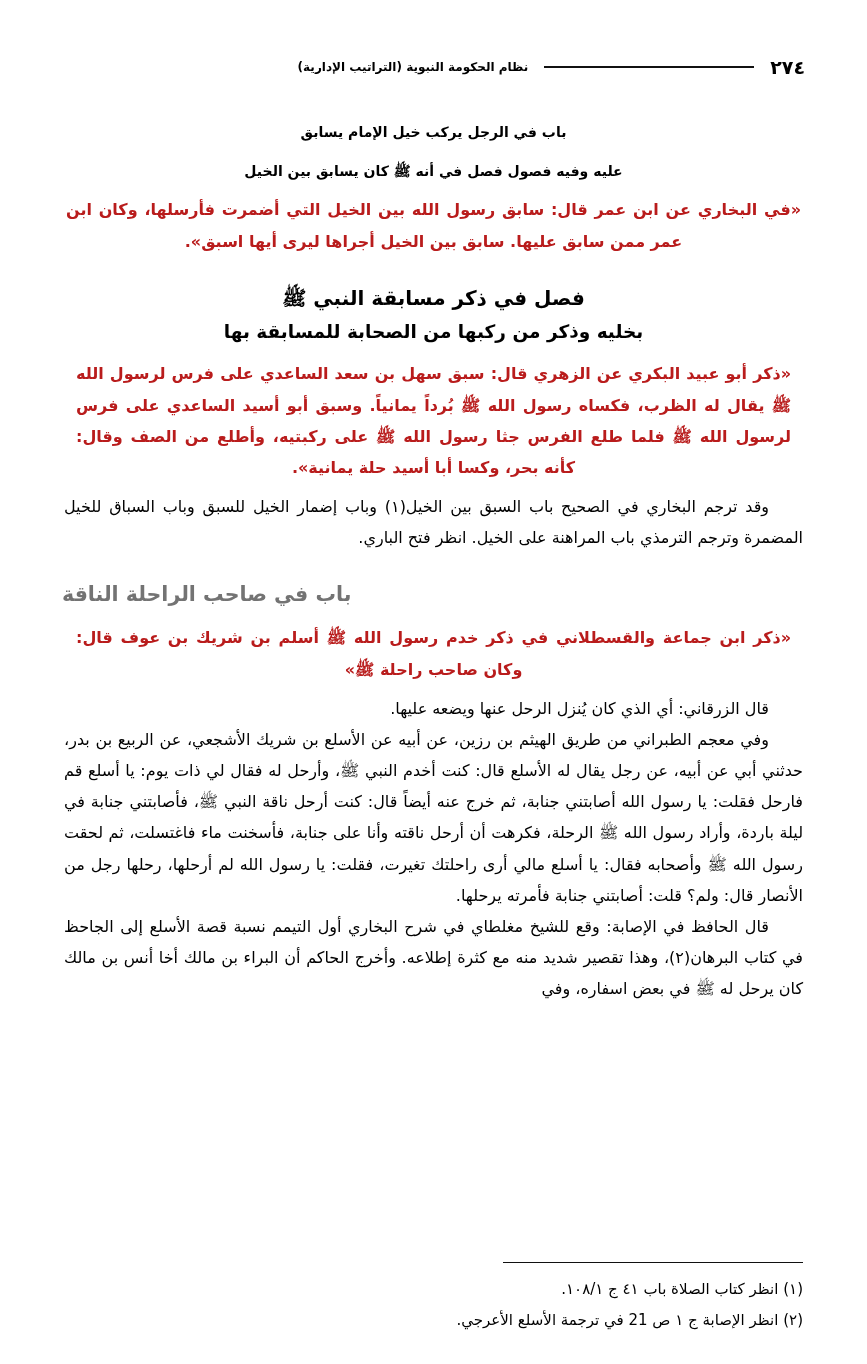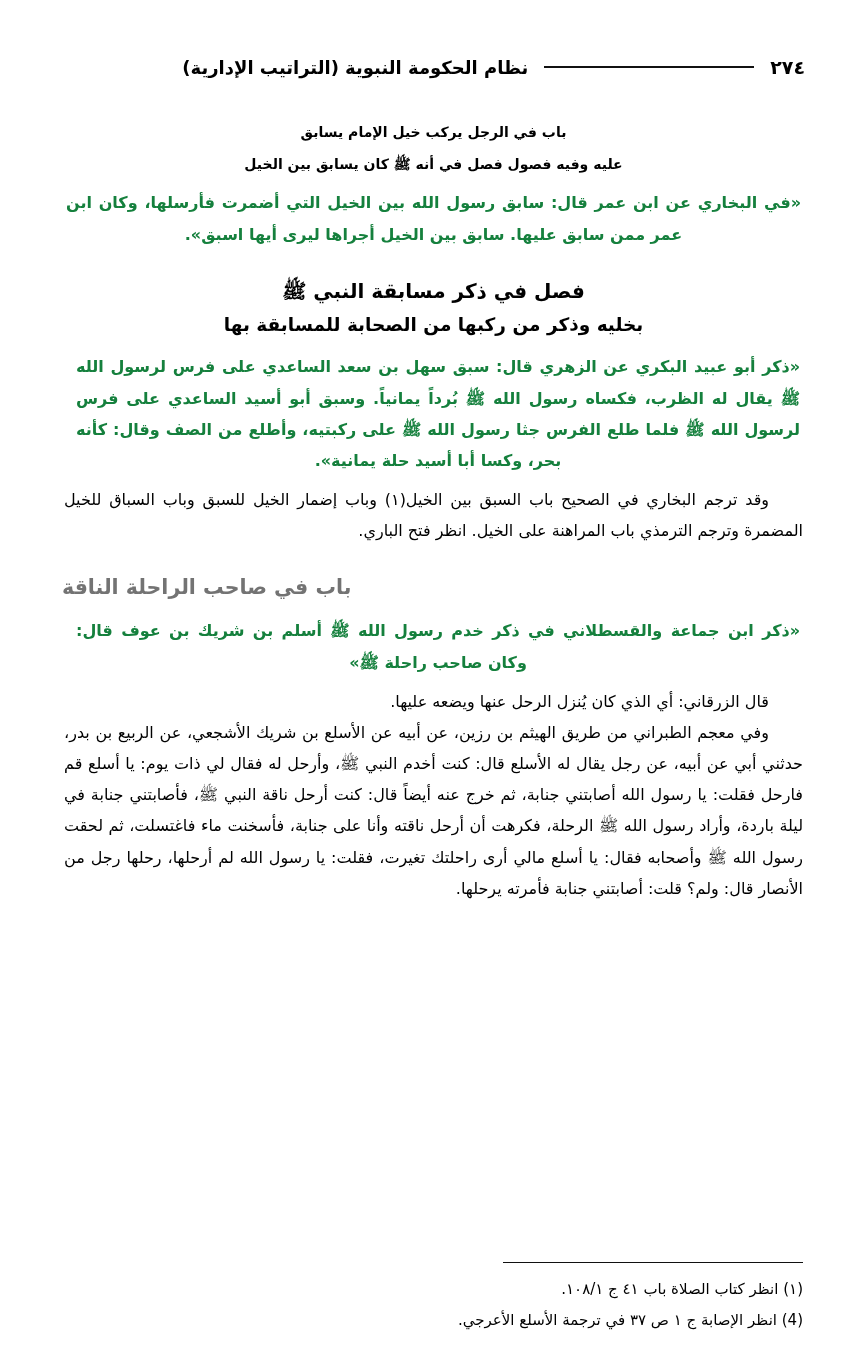--- a/index.html
+++ b/index.html
@@ -40,38 +40,38 @@
     color: #000;
     text-align: center;
   }
   .header-rule {
     flex: 0 0 210px;
     height: 2px;
     background: #111;
     margin: 0 6px;
   }
   .header-title {
-    font-size: 18px;
+    font-size: 12px;
     font-weight: bold;
     white-space: nowrap;
     color: #000;
   }
   .header-spacer { flex: 1 1 auto; }
 
   
   h2.chapter {
     font-size: 14px;
     font-weight: bold;
     text-align: center;
     margin: 0 0 4px 0;
     line-height: 1.55;
     color: #000;
   }
   h2.chapter.second-line {
-    margin-top: 10px;
+    margin-top: 17px;
   }
   h3.section {
     font-size: 20px;
     font-weight: bold;
     text-align: center;
     margin: 26px 0 2px 0;
     line-height: 1.55;
     color: #000;
   }
   h3.section.sub {
@@ -89,25 +89,25 @@
   }
 
   
   p.quote {
     font-size: 16px;
     font-weight: bold;
     text-align: justify;
     text-align-last: center;
     line-height: 1.95;
     margin: 12px 4px 8px 4px;
-    color: #15803d;
+    color: #b91c1c;
   }
   p.quote.narrow {
     margin-left: 14px;
-    margin-right: 5px;
+    margin-right: 14px;
   }
   p.body {
     font-size: 16px;
     text-align: justify;
     text-align-last: right;
     line-height: 1.95;
     margin: 0 2px;
     text-indent: 34px;
     color: #000;
   }
@@ -158,20 +158,21 @@
   <p class="body">وقد ترجم البخاري في الصحيح باب السبق بين الخيل(١) وباب إضمار الخيل للسبق وباب السباق للخيل المضمرة وترجم الترمذي باب المراهنة على الخيل. انظر فتح الباري.</p>
 
   <h2 class="subchapter">باب في صاحب الراحلة الناقة</h2>
 
   <p class="quote narrow">«ذكر ابن جماعة والقسطلاني في ذكر خدم رسول الله ﷺ أسلم بن شريك بن عوف قال: وكان صاحب راحلة ﷺ»</p>
 
   <p class="body">قال الزرقاني: أي الذي كان يُنزل الرحل عنها ويضعه عليها.</p>
 
   <p class="body">وفي معجم الطبراني من طريق الهيثم بن رزين، عن أبيه عن الأسلع بن شريك الأشجعي، عن الربيع بن بدر، حدثني أبي عن أبيه، عن رجل يقال له الأسلع قال: كنت أخدم النبي ﷺ، وأرحل له فقال لي ذات يوم: يا أسلع قم فارحل فقلت: يا رسول الله أصابتني جنابة، ثم خرج عنه أيضاً قال: كنت أرحل ناقة النبي ﷺ، فأصابتني جنابة في ليلة باردة، وأراد رسول الله ﷺ الرحلة، فكرهت أن أرحل ناقته وأنا على جنابة، فأسخنت ماء فاغتسلت، ثم لحقت رسول الله ﷺ وأصحابه فقال: يا أسلع مالي أرى راحلتك تغيرت، فقلت: يا رسول الله لم أرحلها، رحلها رجل من الأنصار قال: ولم؟ قلت: أصابتني جنابة فأمرته يرحلها.</p>
 
+  <p class="body">قال الحافظ في الإصابة: وقع للشيخ مغلطاي في شرح البخاري أول التيمم نسبة قصة الأسلع إلى الجاحظ في كتاب البرهان(٢)، وهذا تقصير شديد منه مع كثرة إطلاعه. وأخرج الحاكم أن البراء بن مالك أخا أنس بن مالك كان يرحل له ﷺ في بعض اسفاره، وفي</p>
 
   <div class="footnotes">
     <div class="footnote-rule"></div>
     <p class="footnote">(١) انظر كتاب الصلاة باب ٤١ ج ١٠٨/١.</p>
-    <p class="footnote">(4) انظر الإصابة ج ١ ص ٣٧ في ترجمة الأسلع الأعرجي.</p>
+    <p class="footnote">(٢) انظر الإصابة ج ١ ص 21 في ترجمة الأسلع الأعرجي.</p>
   </div>
 
 </div>
 
 </body></html>

